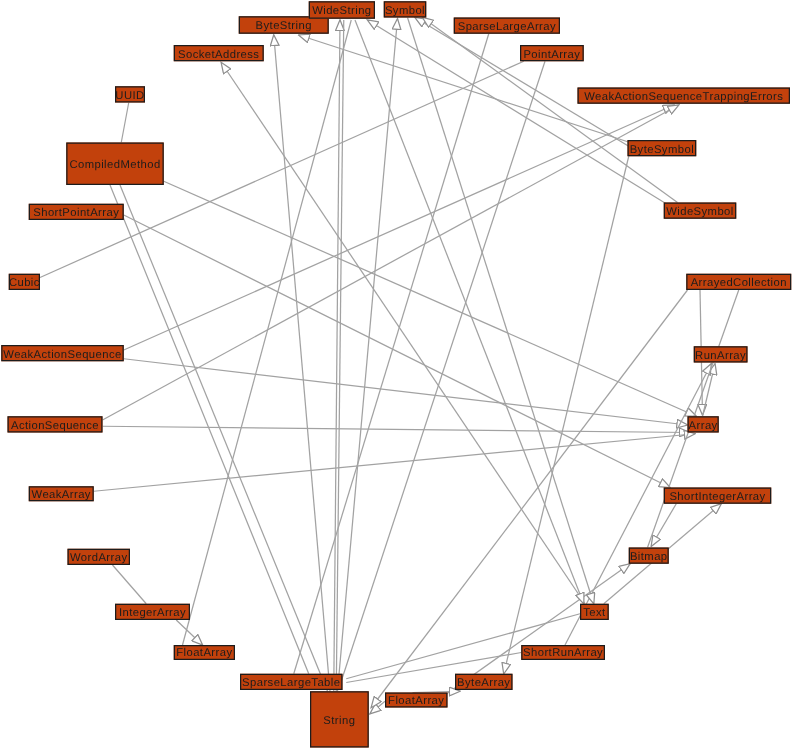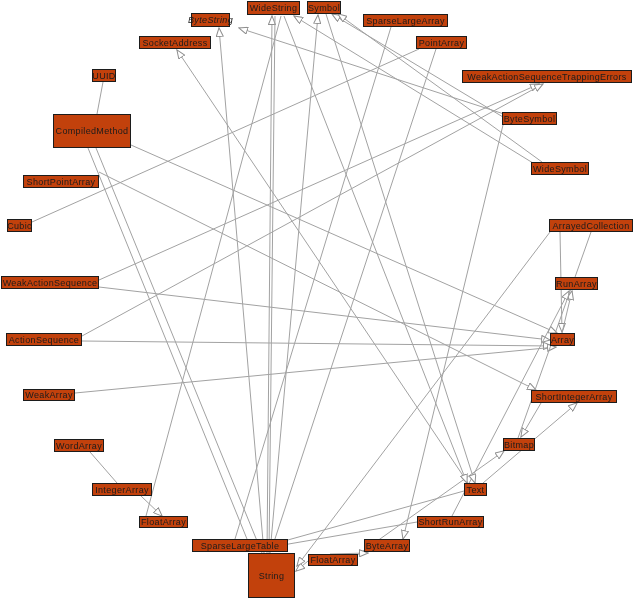--- a/index.html
+++ b/index.html
@@ -75,44 +75,44 @@
         <line x1="284" y1="16" x2="467" y2="483" stroke="#a2a2a2" stroke-width="1" marker-end="url(#arrowhead)"></line>
         <line x1="326" y1="14" x2="475" y2="483" stroke="#a2a2a2" stroke-width="1" marker-end="url(#arrowhead)"></line>
         <line x1="518" y1="438" x2="591" y2="232" stroke="#a2a2a2" stroke-width="1"></line>
         <line x1="483" y1="483" x2="577" y2="403" stroke="#a2a2a2" stroke-width="1" marker-end="url(#arrowhead)"></line>
         <line x1="417" y1="522" x2="277" y2="546" stroke="#a2a2a2" stroke-width="1"></line>
         <line x1="464" y1="491" x2="277" y2="543" stroke="#a2a2a2" stroke-width="1"></line>
         <line x1="281" y1="16" x2="146" y2="516" stroke="#a2a2a2" stroke-width="1"></line>
       </g>
   </svg>
   <div class="node-layer" id="nodes">
-      <div class="node" style="left: 191px; top: 13px; width: 39px; height: 14px; border-color: rgb(28, 28, 28); color: rgb(28, 28, 28); font-style: italic;">ByteString</div>
+      <div class="node" style="left: 191px; top: 13px; width: 72px; height: 14px; border-color: rgb(28, 28, 28); color: rgb(28, 28, 28);">ByteString</div>
       <div class="node" style="left: 247px; top: 1px; width: 53px; height: 14px; border-color: rgb(28, 28, 28); color: rgb(28, 28, 28);">WideString</div>
       <div class="node" style="left: 307px; top: 1px; width: 34px; height: 13px; border-color: rgb(28, 28, 28); color: rgb(28, 28, 28);">Symbol</div>
       <div class="node" style="left: 363px; top: 14px; width: 85px; height: 13px; border-color: rgb(28, 28, 28); color: rgb(28, 28, 28);">SparseLargeArray</div>
       <div class="node" style="left: 416px; top: 36px; width: 51px; height: 13px; border-color: rgb(28, 28, 28); color: rgb(28, 28, 28);">PointArray</div>
       <div class="node" style="left: 462px; top: 70px; width: 170px; height: 13px; border-color: rgb(28, 28, 28); color: rgb(28, 28, 28);">WeakActionSequenceTrappingErrors</div>
       <div class="node" style="left: 139px; top: 36px; width: 72px; height: 13px; border-color: rgb(28, 28, 28); color: rgb(28, 28, 28);">SocketAddress</div>
       <div class="node" style="left: 92px; top: 69px; width: 24px; height: 13px; border-color: rgb(28, 28, 28); color: rgb(28, 28, 28);">UUID</div>
       <div class="node" style="left: 53px; top: 114px; width: 78px; height: 34px; border-color: rgb(28, 28, 28); color: rgb(28, 28, 28);">CompiledMethod</div>
       <div class="node" style="left: 502px; top: 112px; width: 55px; height: 13px; border-color: rgb(28, 28, 28); color: rgb(28, 28, 28);">ByteSymbol</div>
       <div class="node" style="left: 531px; top: 162px; width: 58px; height: 13px; border-color: rgb(28, 28, 28); color: rgb(28, 28, 28);">WideSymbol</div>
-      <div class="node" style="left: 23px; top: 163px; width: 76px; height: 13px; border-color: rgb(28, 28, 28); color: rgb(28, 28, 28); margin-top: 12px;">ShortPointArray</div>
+      <div class="node" style="left: 23px; top: 163px; width: 76px; height: 13px; border-color: rgb(28, 28, 28); color: rgb(28, 28, 28);">ShortPointArray</div>
       <div class="node" style="left: 7px; top: 219px; width: 25px; height: 13px; border-color: rgb(28, 28, 28); color: rgb(28, 28, 28);">Cubic</div>
       <div class="node" style="left: 549px; top: 219px; width: 84px; height: 13px; border-color: rgb(28, 28, 28); color: rgb(28, 28, 28);">ArrayedCollection</div>
       <div class="node" style="left: 1px; top: 276px; width: 98px; height: 13px; border-color: rgb(28, 28, 28); color: rgb(28, 28, 28);">WeakActionSequence</div>
       <div class="node" style="left: 555px; top: 277px; width: 43px; height: 13px; border-color: rgb(28, 28, 28); color: rgb(28, 28, 28);">RunArray</div>
       <div class="node" style="left: 6px; top: 333px; width: 76px; height: 13px; border-color: rgb(28, 28, 28); color: rgb(28, 28, 28);">ActionSequence</div>
       <div class="node" style="left: 550px; top: 333px; width: 25px; height: 13px; border-color: rgb(28, 28, 28); color: rgb(28, 28, 28);">Array</div>
       <div class="node" style="left: 23px; top: 389px; width: 52px; height: 12px; border-color: rgb(28, 28, 28); color: rgb(28, 28, 28);">WeakArray</div>
       <div class="node" style="left: 531px; top: 390px; width: 86px; height: 13px; border-color: rgb(28, 28, 28); color: rgb(28, 28, 28);">ShortIntegerArray</div>
       <div class="node" style="left: 54px; top: 439px; width: 50px; height: 13px; border-color: rgb(28, 28, 28); color: rgb(28, 28, 28);">WordArray</div>
       <div class="node" style="left: 503px; top: 438px; width: 32px; height: 13px; border-color: rgb(28, 28, 28); color: rgb(28, 28, 28);">Bitmap</div>
       <div class="node" style="left: 464px; top: 483px; width: 23px; height: 13px; border-color: rgb(28, 28, 28); color: rgb(28, 28, 28);">Text</div>
       <div class="node" style="left: 92px; top: 483px; width: 60px; height: 13px; border-color: rgb(28, 28, 28); color: rgb(28, 28, 28);">IntegerArray</div>
       <div class="node" style="left: 139px; top: 516px; width: 49px; height: 12px; border-color: rgb(28, 28, 28); color: rgb(28, 28, 28);">FloatArray</div>
       <div class="node" style="left: 417px; top: 516px; width: 67px; height: 12px; border-color: rgb(28, 28, 28); color: rgb(28, 28, 28);">ShortRunArray</div>
-      <div class="node" style="left: 192px; top: 539px; width: 96px; height: 13px; border-color: rgb(28, 28, 28); color: rgb(28, 28, 28);">SparseLargeTable</div>
+      <div class="node" style="left: 192px; top: 539px; width: 82px; height: 13px; border-color: rgb(28, 28, 28); color: rgb(28, 28, 28);">SparseLargeTable</div>
       <div class="node" style="left: 364px; top: 539px; width: 46px; height: 13px; border-color: rgb(28, 28, 28); color: rgb(28, 28, 28);">ByteArray</div>
       <div class="node" style="left: 308px; top: 554px; width: 50px; height: 12px; border-color: rgb(28, 28, 28); color: rgb(28, 28, 28);">FloatArray</div>
       <div class="node" style="left: 248px; top: 553px; width: 47px; height: 45px; border-color: rgb(28, 28, 28); color: rgb(28, 28, 28);">String</div>
     </div>
 </div>
 
 </body></html>

